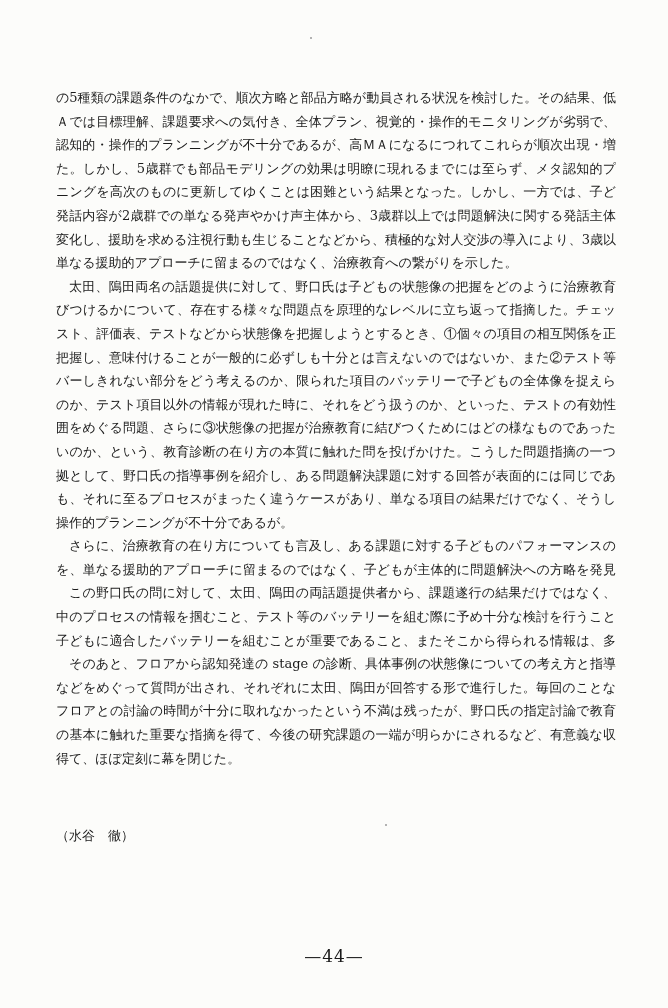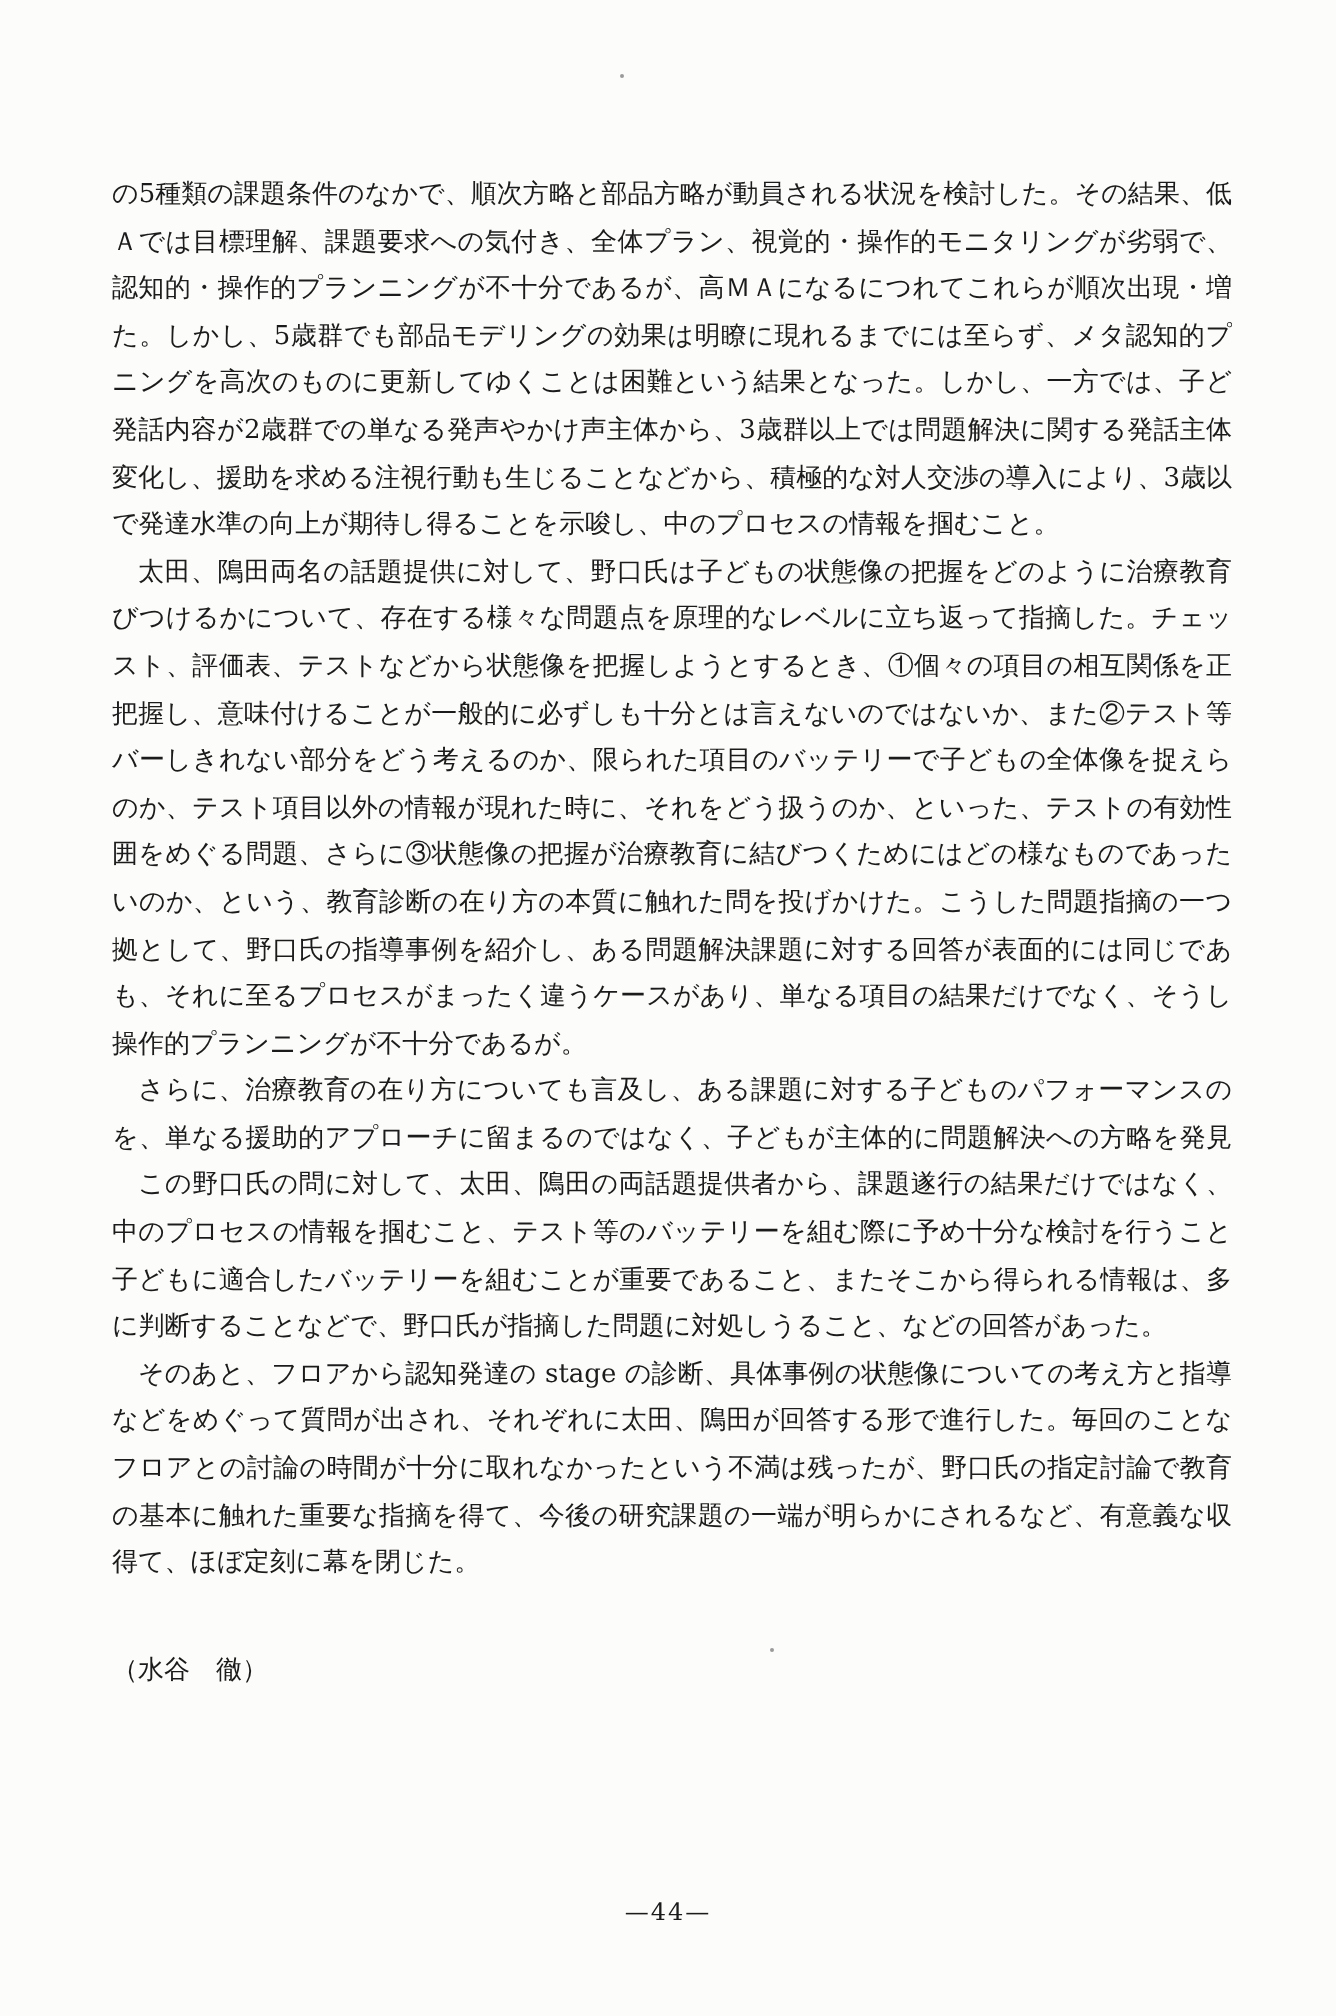--- a/index.html
+++ b/index.html
@@ -41,21 +41,21 @@
     left: 56px; top: 824px;
     width: 560px;
     font-size: 13px;
     line-height: 23.6px;
     padding-right: 2px;
   }
   .page-number {
     position: absolute;
     left: 0; top: 946px;
     width: 668px;
-    font-size: 12px;
+    font-size: 17px;
     line-height: 20px;
     text-align: center;
     letter-spacing: 1px;
   }
   .speck {
     position: absolute;
     width: 2px; height: 2px;
     background: #9a9a9a;
     border-radius: 50%;
   }
@@ -73,21 +73,21 @@
   <div class="textblock">
 
     <div class="para">
       <div class="line">の5種類の課題条件のなかで、順次方略と部品方略が動員される状況を検討した。その結果、低Ｍ</div>
       <div class="line">Ａでは目標理解、課題要求への気付き、全体プラン、視覚的・操作的モニタリングが劣弱で、メタ</div>
       <div class="line">認知的・操作的プランニングが不十分であるが、高ＭＡになるにつれてこれらが順次出現・増加し</div>
       <div class="line">た。しかし、5歳群でも部品モデリングの効果は明瞭に現れるまでには至らず、メタ認知的プラン</div>
       <div class="line">ニングを高次のものに更新してゆくことは困難という結果となった。しかし、一方では、子どもの</div>
       <div class="line">発話内容が2歳群での単なる発声やかけ声主体から、3歳群以上では問題解決に関する発話主体に</div>
       <div class="line">変化し、援助を求める注視行動も生じることなどから、積極的な対人交渉の導入により、3歳以降</div>
-      <div class="line last">で発達水準の向上が期待し得ることを示唆し、中のプロセスの情報を掴むこと。</div>
+      <div class="line last">単なる援助的アプローチに留まるのではなく、治療教育への繋がりを示した。</div>
     </div>
 
     <div class="para">
       <div class="line indent">太田、隝田両名の話題提供に対して、野口氏は子どもの状態像の把握をどのように治療教育に結</div>
       <div class="line">びつけるかについて、存在する様々な問題点を原理的なレベルに立ち返って指摘した。チェックリ</div>
       <div class="line">スト、評価表、テストなどから状態像を把握しようとするとき、①個々の項目の相互関係を正しく</div>
       <div class="line">把握し、意味付けることが一般的に必ずしも十分とは言えないのではないか、また②テスト等でカ</div>
       <div class="line">バーしきれない部分をどう考えるのか、限られた項目のバッテリーで子どもの全体像を捉えられる</div>
       <div class="line">のか、テスト項目以外の情報が現れた時に、それをどう扱うのか、といった、テストの有効性の範</div>
       <div class="line">囲をめぐる問題、さらに③状態像の把握が治療教育に結びつくためにはどの様なものであったら良</div>
@@ -99,21 +99,20 @@
 
     <div class="para">
       <div class="line indent">さらに、治療教育の在り方についても言及し、ある課題に対する子どものパフォーマンスの改善</div>
       <div class="line">を、単なる援助的アプローチに留まるのではなく、子どもが主体的に問題解決への方略を発見し、</div>
     </div>
 
     <div class="para">
       <div class="line indent">この野口氏の問に対して、太田、隝田の両話題提供者から、課題遂行の結果だけではなく、遂行</div>
       <div class="line">中のプロセスの情報を掴むこと、テスト等のバッテリーを組む際に予め十分な検討を行うことで、</div>
       <div class="line">子どもに適合したバッテリーを組むことが重要であること、またそこから得られる情報は、多軸的</div>
-      <div class="line last">に判断することなどで、野口氏が指摘した問題に対処しうること、などの回答があった。</div>
     </div>
 
     <div class="para">
       <div class="line indent">そのあと、フロアから認知発達の stage の診断、具体事例の状態像についての考え方と指導の方法、</div>
       <div class="line">などをめぐって質問が出され、それぞれに太田、隝田が回答する形で進行した。毎回のことながら</div>
       <div class="line">フロアとの討論の時間が十分に取れなかったという不満は残ったが、野口氏の指定討論で教育診断</div>
       <div class="line">の基本に触れた重要な指摘を得て、今後の研究課題の一端が明らかにされるなど、有意義な収穫を</div>
       <div class="line last">得て、ほぼ定刻に幕を閉じた。</div>
     </div>
 

